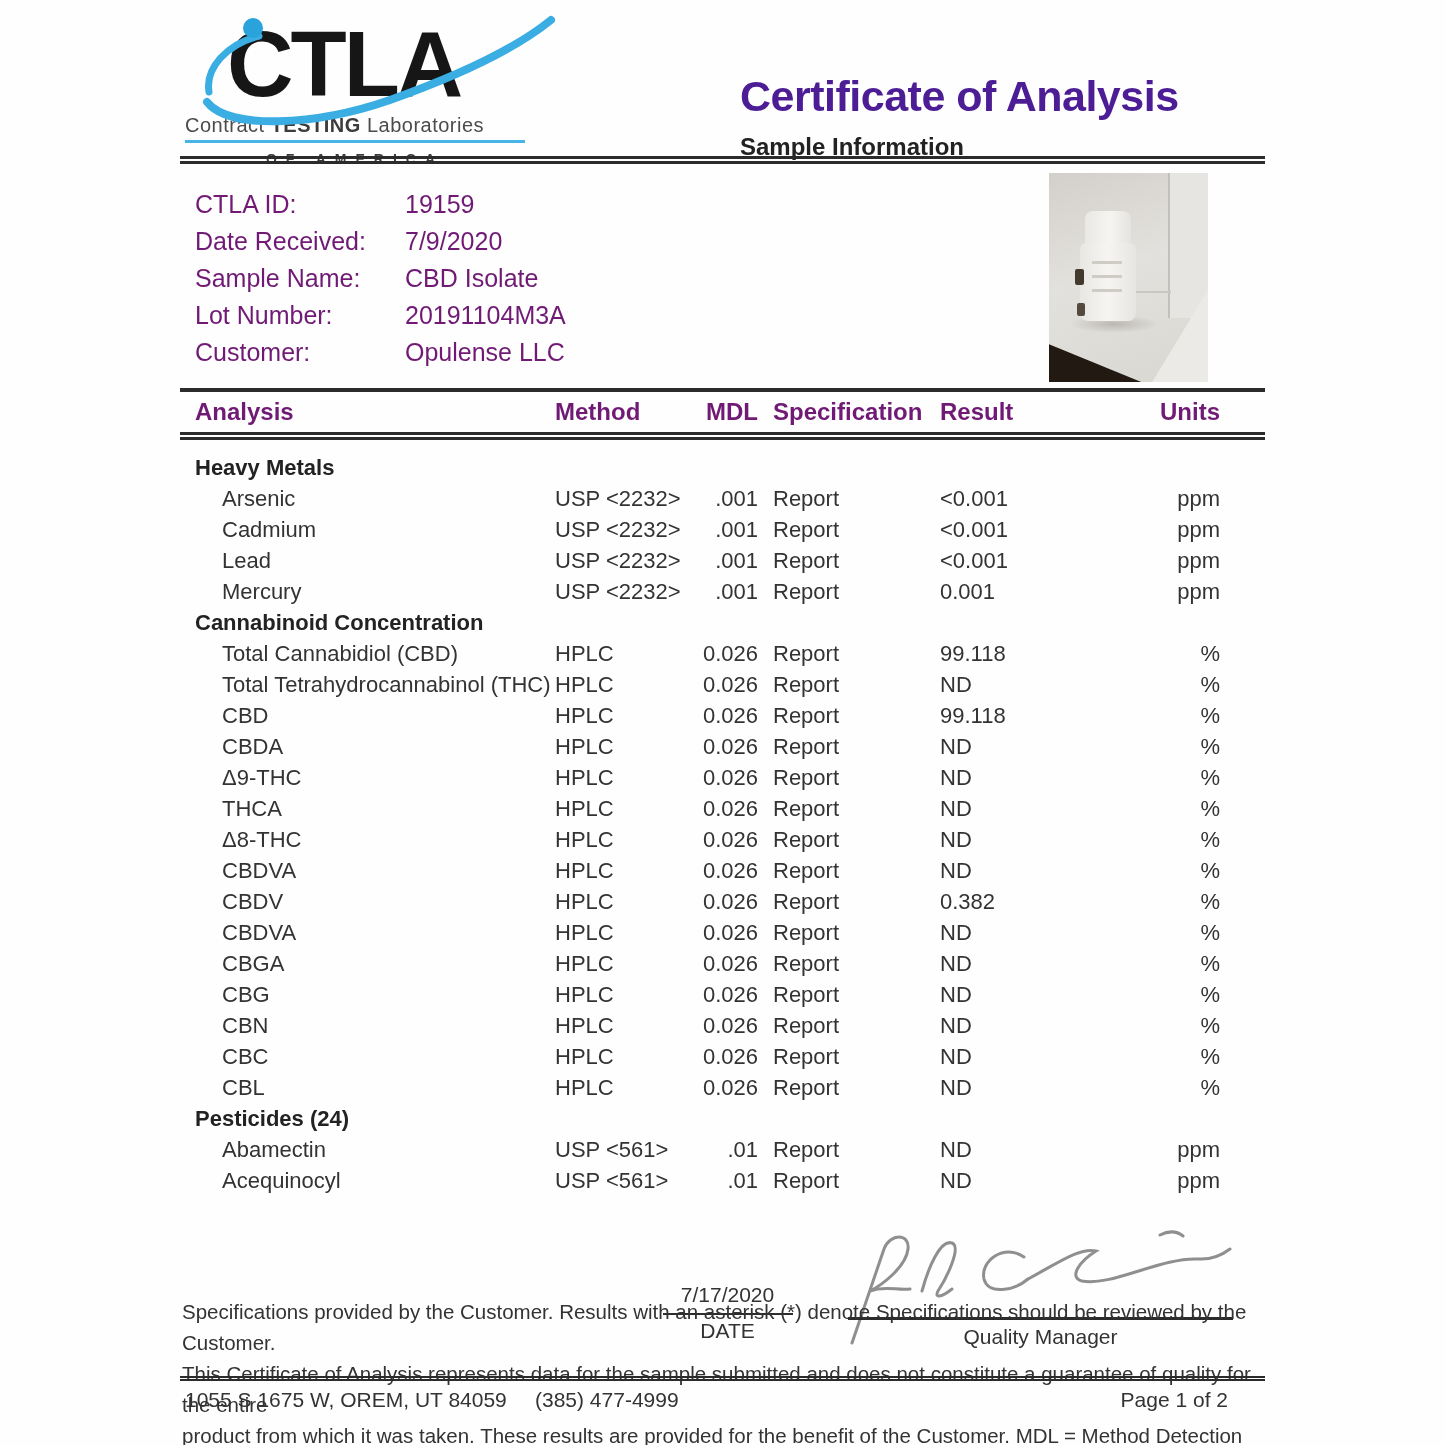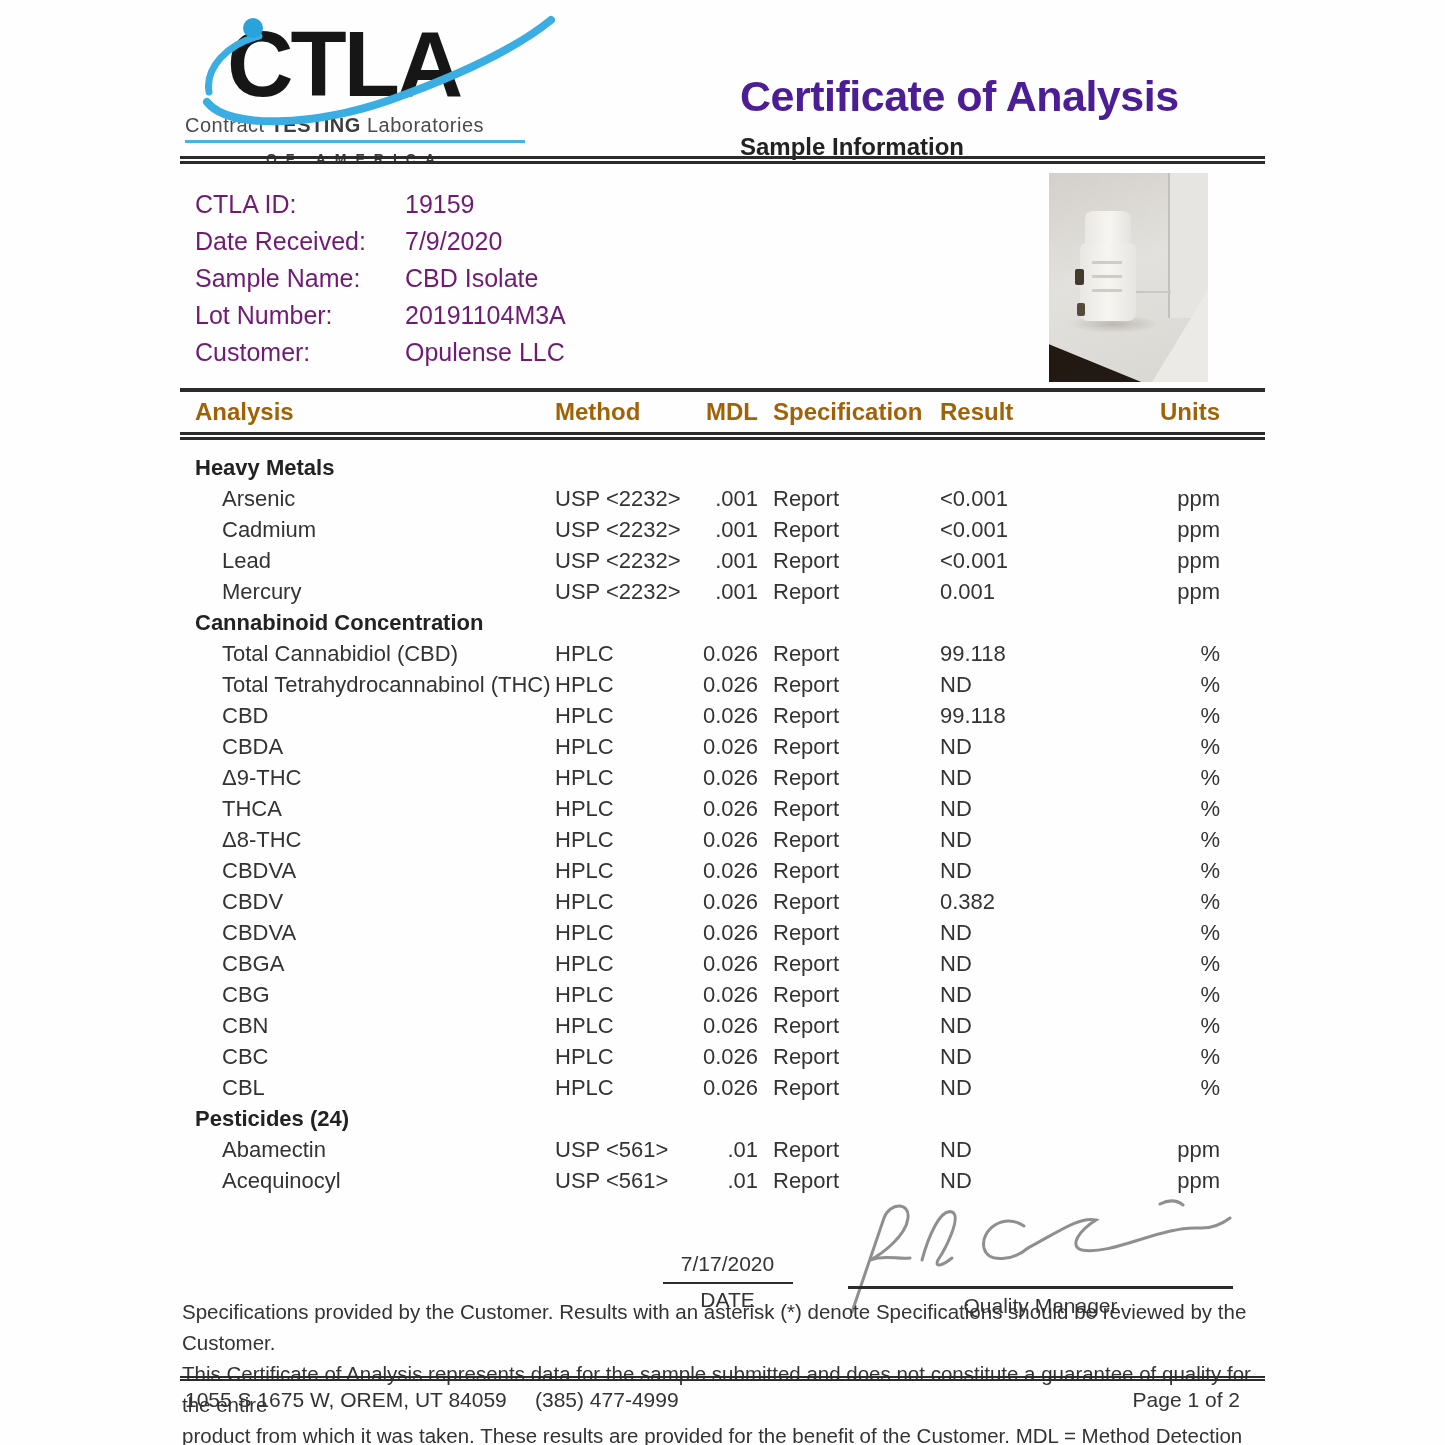--- a/index.html
+++ b/index.html
@@ -41,43 +41,43 @@
   .bottle-label-line { position:absolute; left:12px; width:30px; height:3px; background:#cfccc6; }
   .bottle-mark-a { position:absolute; left:26px; top:96px; width:9px; height:16px; background:#433a2e; border-radius:2px; }
   .bottle-mark-b { position:absolute; left:28px; top:130px; width:8px; height:13px; background:#554b3d; border-radius:2px; }
   .bottle-shadow { position:absolute; left:20px; top:142px; width:90px; height:18px; background:radial-gradient(ellipse at center,rgba(120,115,105,0.35),rgba(0,0,0,0) 70%); }
   .photo-dark-corner { position:absolute; left:0; bottom:0; width:100%; height:46px; background:#221a12; clip-path:polygon(0 18%, 58% 100%, 0 100%); }
   .photo-light-wedge { position:absolute; right:0; bottom:0; width:62px; height:92px; background:#eceae6; clip-path:polygon(100% 0, 100% 100%, 10% 100%); }
 
   
   .table-wrap { position:absolute; left:180px; top:396px; width:1085px; }
   .t-row { display:grid; grid-template-columns:375px 145px 58px 182px 180px 145px; align-items:center; height:31px; font-size:22px; color:#333; }
-  .t-head { height:32px; font-size:24px; font-weight:bold; color:#a16207; }
+  .t-head { height:32px; font-size:24px; font-weight:bold; color:#701a75; }
   .t-head .c1 { padding-left:15px; }
   .c1 { padding-left:42px; }
   .c3 { text-align:right; }
   .c4 { padding-left:15px; }
   .c6 { text-align:right; padding-right:45px; }
   .t-section { display:block; height:31px; line-height:31px; font-size:22px; font-weight:bold; color:#222; padding-left:15px; }
   .t-body { margin-top:12px; }
 
   
-  .sig-area { position:absolute; left:0; top:1204px; width:1445px; height:130px; }
+  .sig-area { position:absolute; left:0; top:1235px; width:1445px; height:130px; }
   .date-group { position:absolute; left:640px; top:48px; width:175px; text-align:center; font-size:21px; color:#333; }
   .date-line { margin:6px auto 4px auto; width:130px; height:2px; background:#2d2d2d; }
   .sig-svg { position:absolute; left:828px; top:-8px; width:420px; height:120px; }
   .sig-line { position:absolute; left:848px; top:82px; width:385px; height:3px; background:#2b2b2b; }
   .sig-title { position:absolute; left:848px; top:90px; width:385px; text-align:center; font-size:21px; color:#333; }
 
   
   .disclaimer { position:absolute; left:182px; top:1296px; width:1095px; font-size:20.5px; color:#333; line-height:31px; }
   .footer { position:absolute; left:180px; top:1388px; width:1085px; height:30px; font-size:21px; color:#333; }
   .footer-address { position:absolute; left:5px; top:0; }
   .footer-phone { position:absolute; left:355px; top:0; }
-  .footer-page { position:absolute; right:25px; top:0; }
+  .footer-page { position:absolute; right:37px; top:0; }
 </style>
 </head>
 <body>
 
 <div class="page">
 
   <div class="logo-block">
     <div class="logo-word">
       <span>CTLA</span>
       <svg class="logo-swoosh" viewBox="0 0 380 130">

